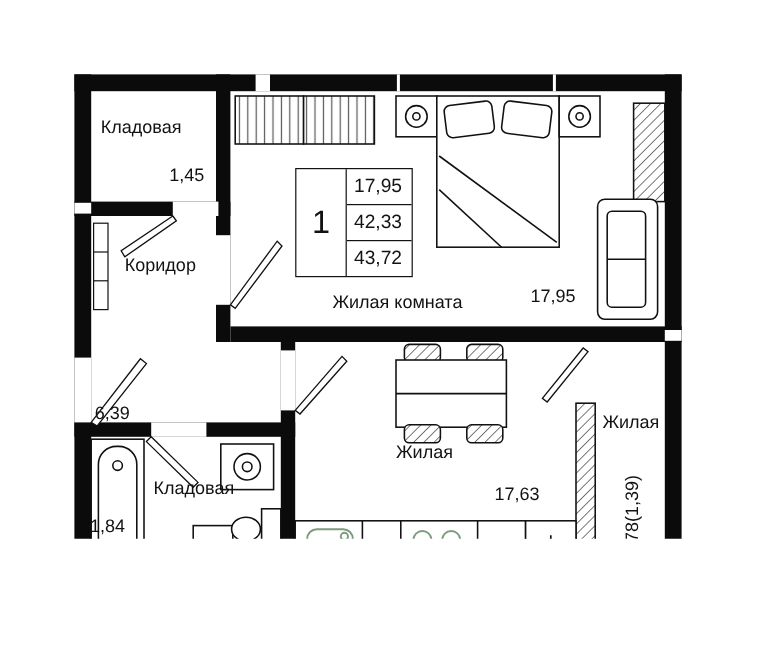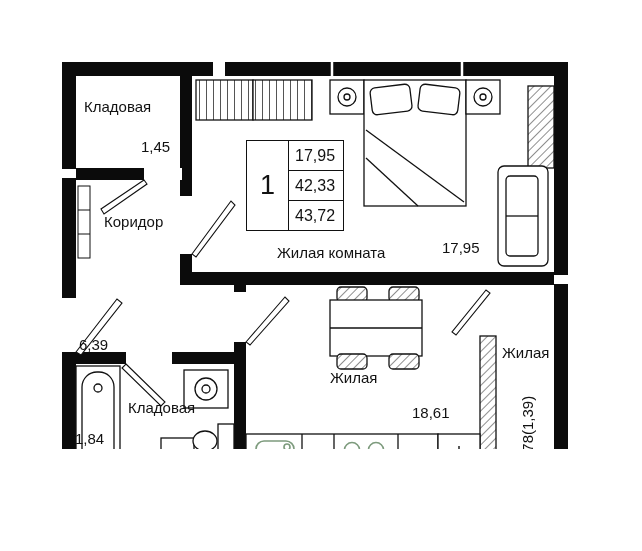--- a/index.html
+++ b/index.html
@@ -182,21 +182,21 @@
   <div class="room-label" style="left:84px; top:99px">Кладовая</div>
   <div class="area-label" style="left:141px; top:139px">1,45</div>
 
   <div class="room-label" style="left:104px; top:214px">Коридор</div>
   <div class="area-label" style="left:79px;  top:337px">6,39</div>
 
   <div class="room-label" style="left:277px; top:245px">Жилая комната</div>
   <div class="area-label" style="left:442px; top:240px">17,95</div>
 
   <div class="room-label" style="left:330px; top:370px">Жилая</div>
-  <div class="area-label" style="left:412px; top:405px">18,61</div>
+  <div class="area-label" style="left:412px; top:405px">17,63</div>
 
   <div class="room-label" style="left:128px; top:400px">Кладовая</div>
   <div class="area-label" style="left:75px;  top:431px">1,84</div>
 
   <div class="room-label" style="left:502px; top:345px">Жилая</div>
   <div class="area-vertical" style="left:527px; top:430px">2,78(1,39)</div>
 
   <div class="info-box">
     <div class="info-rooms">1</div>
     <div class="info-values">

